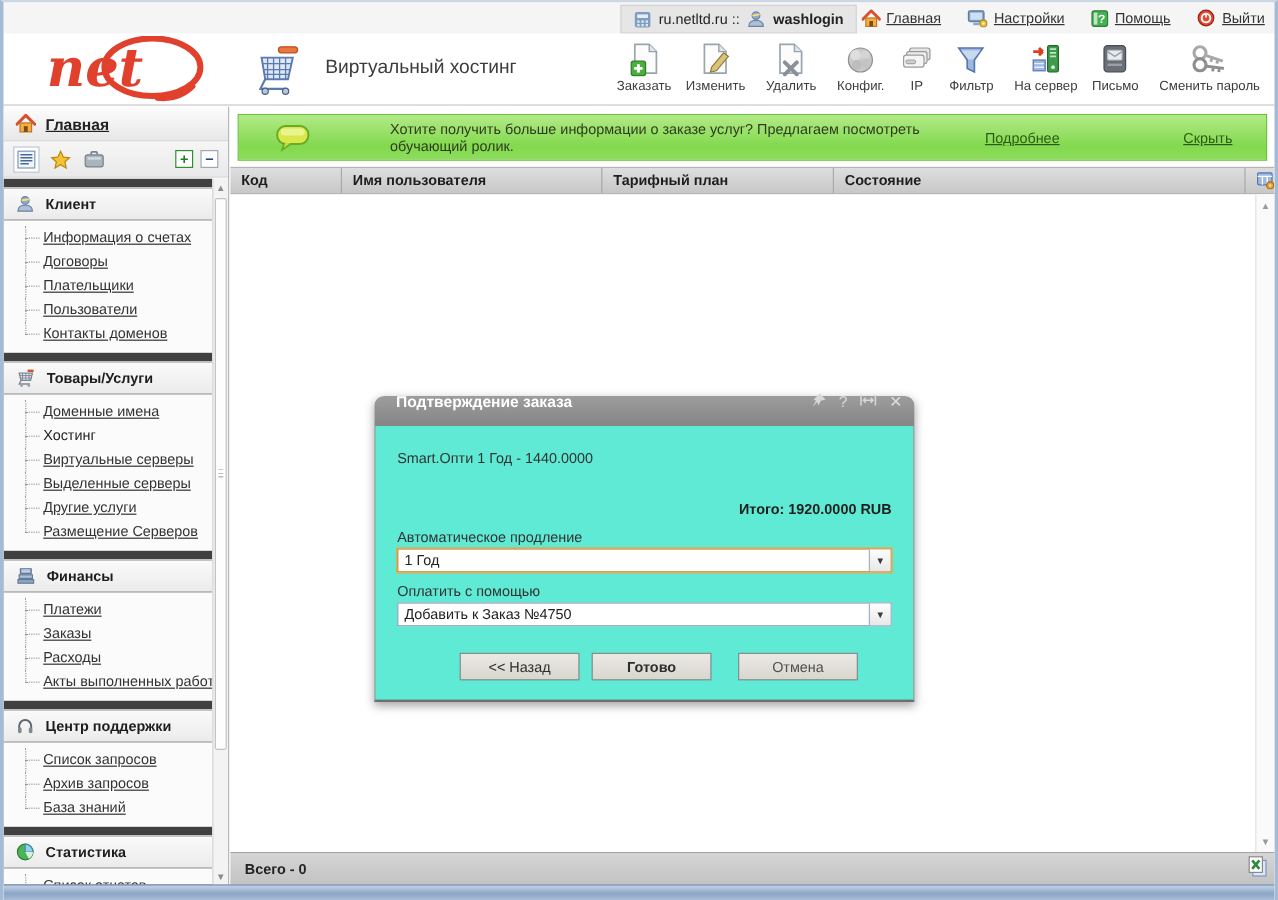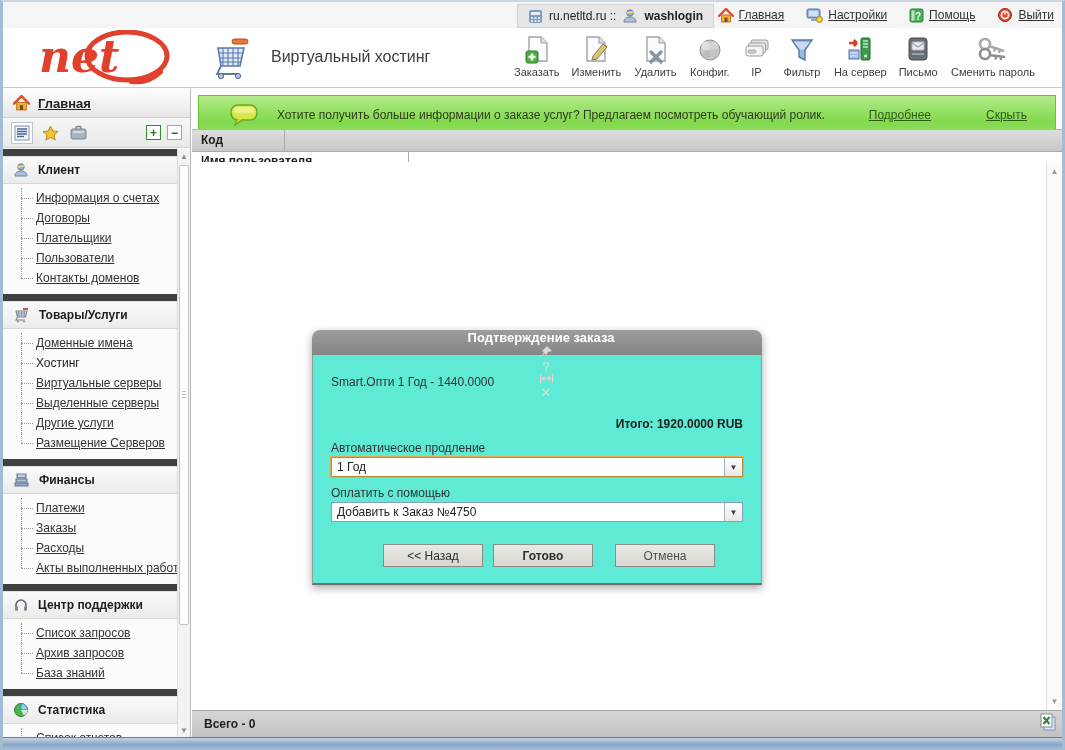--- a/index.html
+++ b/index.html
@@ -18,21 +18,21 @@
   .server-user { font-weight:bold; }
   .topnav { position:absolute; right:8px; top:2px; height:22px; display:flex; align-items:center; gap:22px; }
   .topnav-item { display:flex; align-items:center; gap:5px; font-size:12px; color:#333; cursor:pointer; }
   .topnav-item span.lbl { text-decoration:underline; }
 
   
   .header { position:absolute; left:0; right:0; top:26px; height:60px; background:#fff; border-bottom:1px solid #c9c9c9; }
   .logo { position:absolute; left:28px; top:2px; }
   .cart-big { position:absolute; left:205px; top:8px; }
   .page-title { position:absolute; left:268px; top:20px; font-size:16px; color:#3c3c3c; }
-  .toolbar { position:absolute; left:505px; top:6px; right:21px; display:flex; align-items:flex-end; }
+  .toolbar { position:absolute; left:505px; top:6px; right:6px; display:flex; align-items:flex-end; }
   .tb-item { display:flex; flex-direction:column; align-items:center; gap:2px; padding:0 6px; cursor:pointer; }
   .tb-item .tb-label { font-size:11px; color:#3d3d3d; white-space:nowrap; }
   .tb-gap { width:14px; }
 
   
   .sidebar { position:absolute; left:0; top:87px; width:188px; bottom:13px; background:#fbfbfb; border-right:1px solid #b9b9b9; }
   .side-home { height:29px; display:flex; align-items:center; gap:8px; padding:0 10px;
                background:linear-gradient(#fdfdfd,#e7e7e7); border-bottom:1px solid #cfcfcf; }
   .side-home .lbl { font-size:13px; font-weight:bold; color:#222; text-decoration:underline; cursor:pointer; }
   .side-tools { height:30px; display:flex; align-items:center; gap:6px; padding:0 8px;
@@ -60,43 +60,43 @@
   .sb-arrow { position:absolute; left:0; right:0; height:14px; display:flex; align-items:center; justify-content:center;
               color:#8b8b8b; font-size:8px; cursor:pointer; }
   .side-thumb { position:absolute; left:1px; right:1px; top:16px; height:460px; background:#fdfdfd;
                 border:1px solid #c2c2c2; border-radius:2px; cursor:pointer; }
   .side-thumb::after { content:""; position:absolute; left:2px; right:2px; top:50%; margin-top:-4px; height:7px;
                        background:repeating-linear-gradient(#bdbdbd 0 1px, transparent 1px 3px); }
 
   
   .main { position:absolute; left:189px; top:87px; right:0; bottom:13px; background:#fff; }
   .banner { position:absolute; left:6px; right:6px; top:6px; height:39px; display:flex; align-items:center;
-            background:linear-gradient(#b3ea88,#82d94e 70%,#8ddd5c); border:1px solid #6cc23a; }
+            background:linear-gradient(#b3ea88,#82d94e 70%,#8ddd5c); border:1px solid #6cc23a;gap:48px; }
   .banner-icon { margin:0 18px 0 30px; }
   .banner-msg { font-size:12px; color:#2e3c1c; flex:1; }
   .banner-link { font-size:12px; color:#2d5b16; text-decoration:underline; cursor:pointer; margin-right:55px; white-space:nowrap; }
   .banner-link.hide { margin-right:28px; }
-  .thead { position:absolute; left:0; right:0; top:40px; height:23px; display:flex;
-           background:linear-gradient(#dedede,#c7c7c7); border-top:1px solid #b5b5b5; border-bottom:1px solid #a9a9a9;flex-direction:column; }
+  .thead { position:absolute; left:0; right:0; top:50px; height:23px; display:flex;
+           background:linear-gradient(#dedede,#c7c7c7); border-top:1px solid #b5b5b5; border-bottom:1px solid #a9a9a9; }
   .th { font-size:12px; font-weight:bold; color:#1e1e1e; line-height:21px; padding-left:9px;
         border-right:1px solid #a9a9a9; }
   .th-0 { width:93px; } .th-1 { width:177px; } .th-2 { width:217px; } .th-3 { width:193px; } .th-4 { flex:1; }
   .th-ico { width:24px; display:flex; align-items:center; justify-content:center; border-right:none; cursor:pointer; }
   .tbody { position:absolute; left:0; right:0; top:73px; bottom:27px; background:#fff; }
   .vscroll { position:absolute; right:0; top:0; bottom:0; width:16px; background:#fafafa; border-left:1px solid #e2e2e2; }
   .vscroll .sb-arrow { color:#9a9a9a; }
   .tfoot { position:absolute; left:0; right:0; bottom:0; height:27px; display:flex; align-items:center;
            background:linear-gradient(#d6d6d6,#c2c2c2); border-top:1px solid #a5a5a5; }
   .tfoot .total { font-size:12px; font-weight:bold; color:#222; padding-left:12px; flex:1; }
   .tfoot .export { margin-right:5px; cursor:pointer; }
 
   
   .dialog { position:absolute; left:120px; top:168px; width:450px; box-shadow:0 3px 8px rgba(0,0,0,.35); border-radius:8px 8px 0 0; }
   .dlg-title { height:25px; border-radius:8px 8px 0 0; background:linear-gradient(#9d9d9d,#858585);
-               display:flex; align-items:center; padding:0 10px 16px 18px;flex-direction:column; }
+               display:flex; align-items:center; padding:0 10px 16px 18px; }
   .dlg-title .txt { flex:1; color:#fff; font-weight:bold; font-size:13px; }
   .dlg-ctl { color:#dcdcdc; font-size:13px; margin-left:10px; cursor:pointer; line-height:1; }
   .dlg-body { background:#5eead4; border:1px solid #9a9a9a; border-top:none; border-bottom:2px solid #6f6f6f; padding:20px 18px 16px 18px; }
   .dlg-product { font-size:12px; color:#333; margin-bottom:28px; }
   .dlg-total { font-size:12px; font-weight:bold; color:#1d1d1d; text-align:right; margin-bottom:10px; }
   .dlg-label { font-size:12px; color:#333; margin:6px 0 2px 0; }
   .dlg-select { position:relative; height:20px; background:#fff; border:1px solid #86a0b8; display:flex; align-items:center; cursor:pointer; }
   .dlg-select .val { flex:1; font-size:12px; color:#222; padding-left:5px; white-space:nowrap; overflow:hidden; }
   .dlg-select .arrow { width:18px; align-self:stretch; border-left:1px solid #9eb4c8; display:flex; align-items:center; justify-content:center;
                        background:linear-gradient(#fdfdfd,#e8e8e8); color:#3a3a3a; font-size:8px; }

